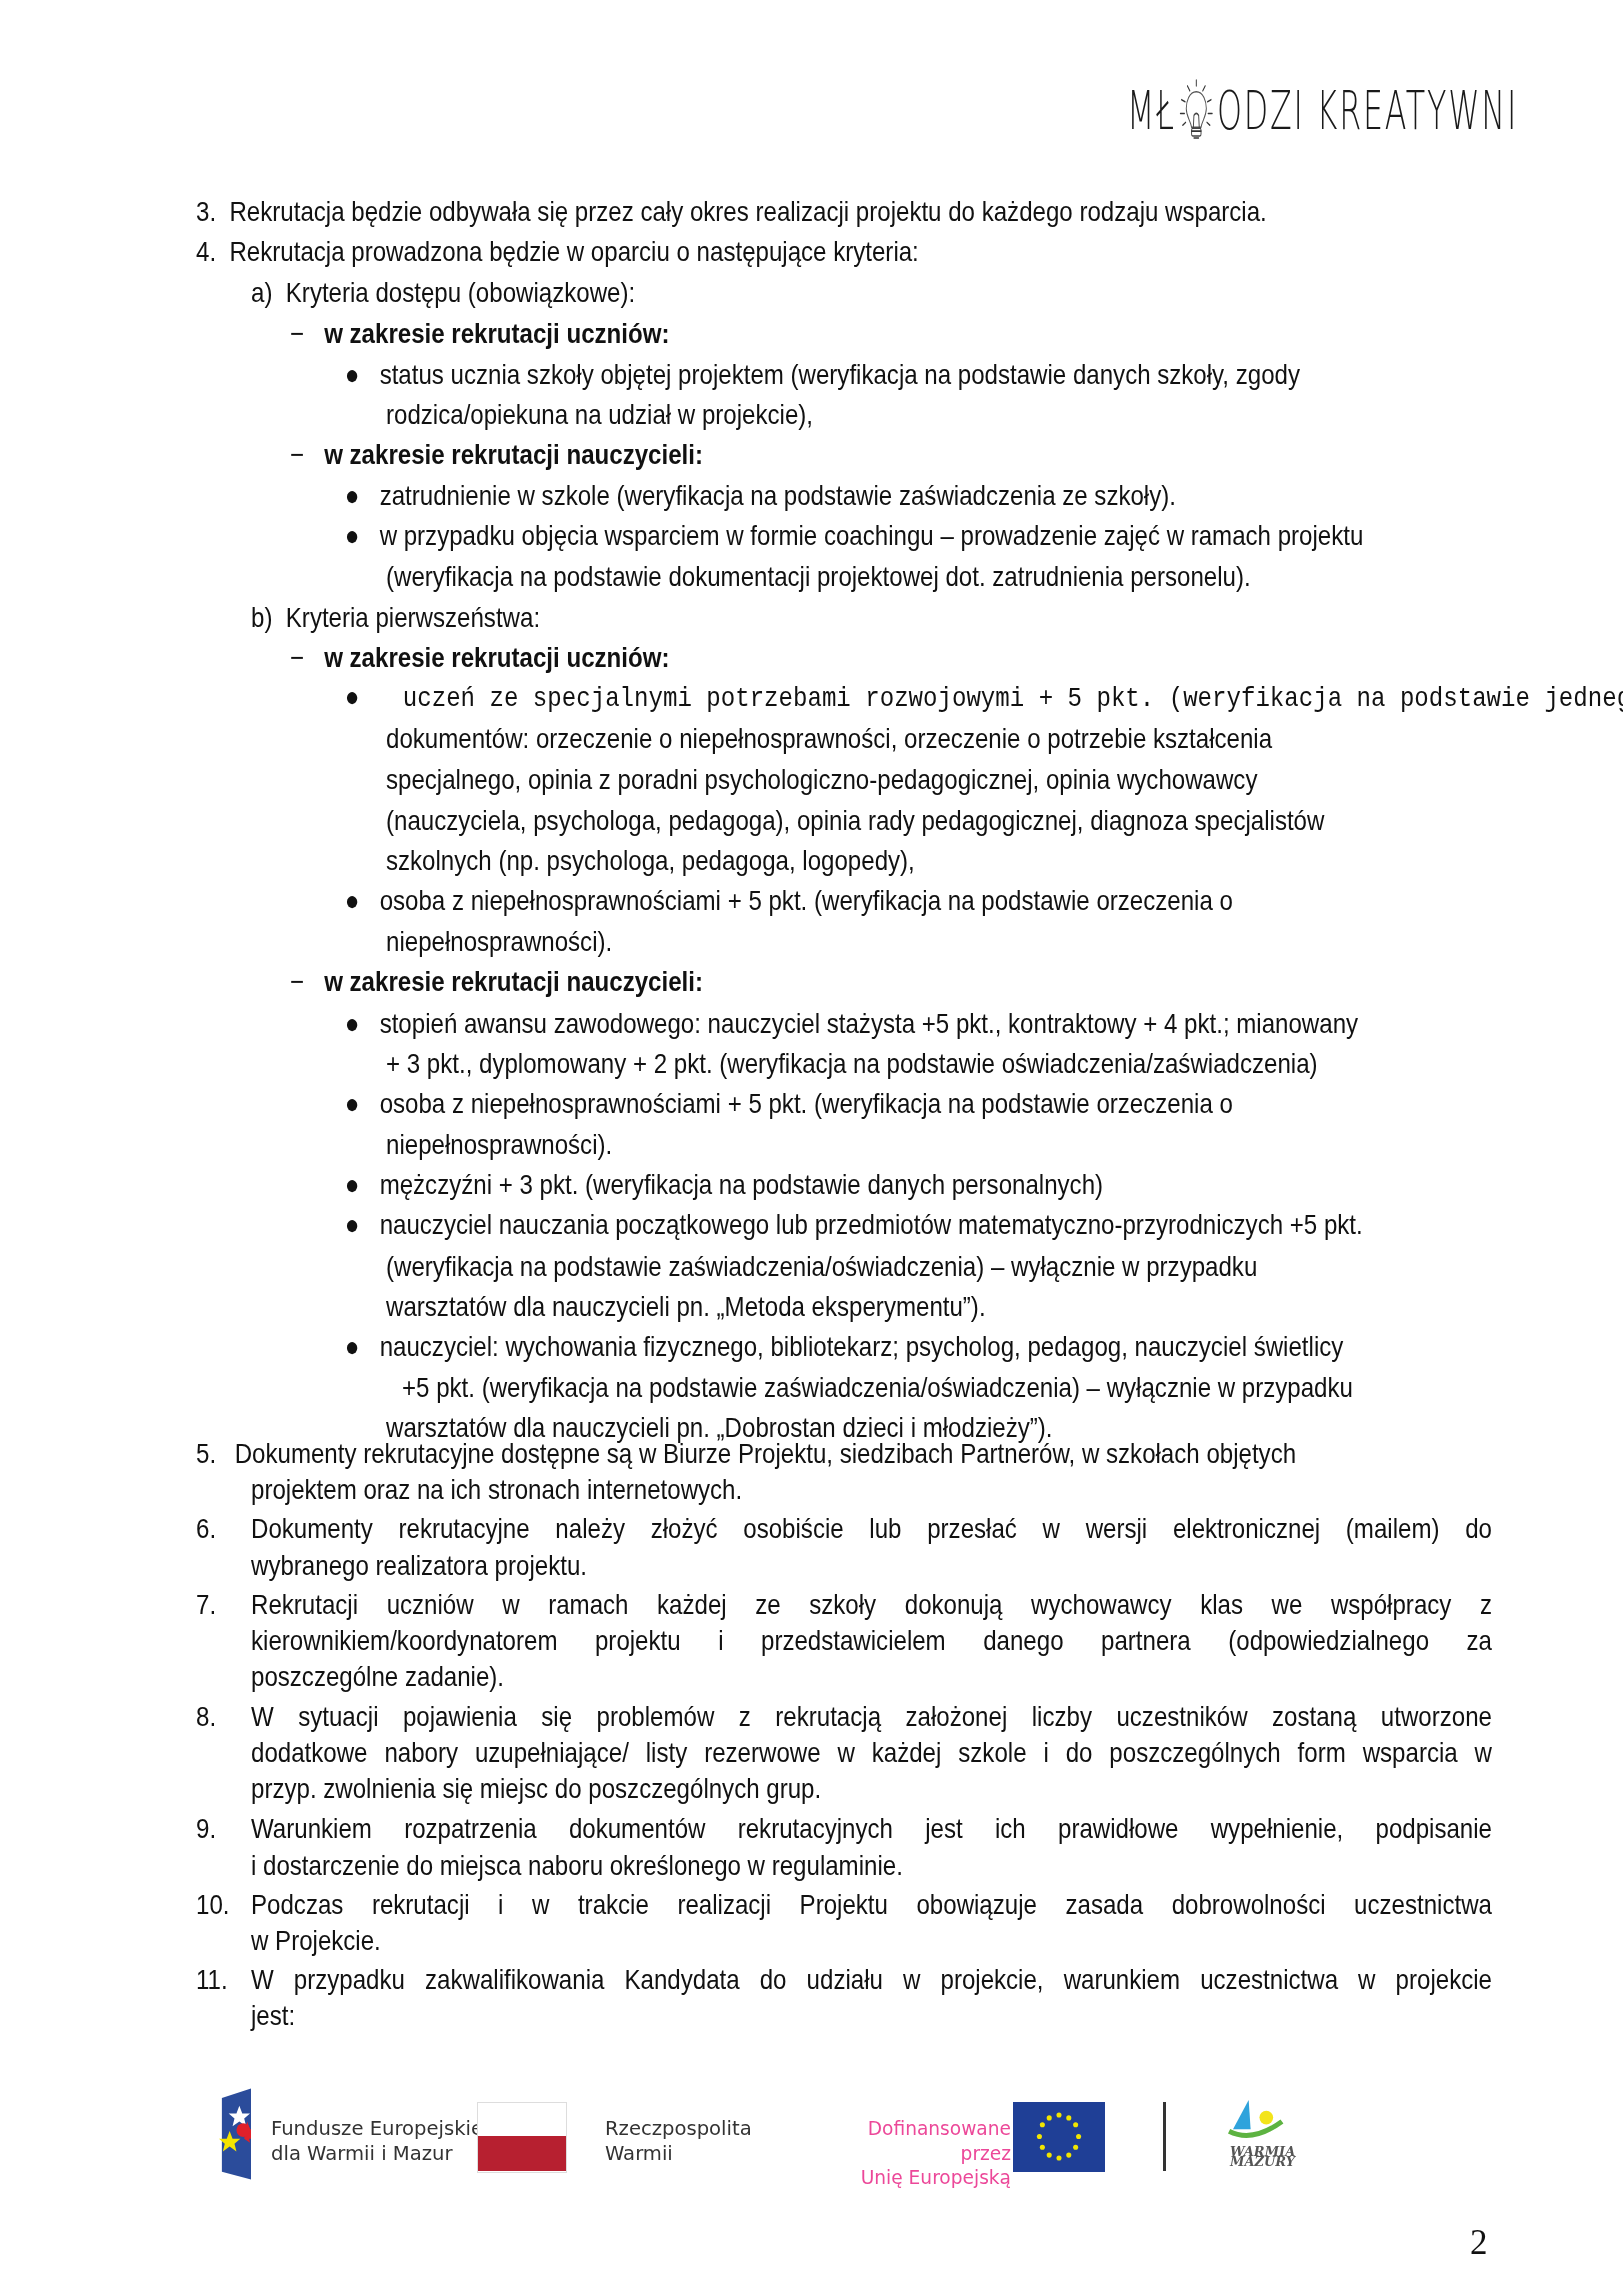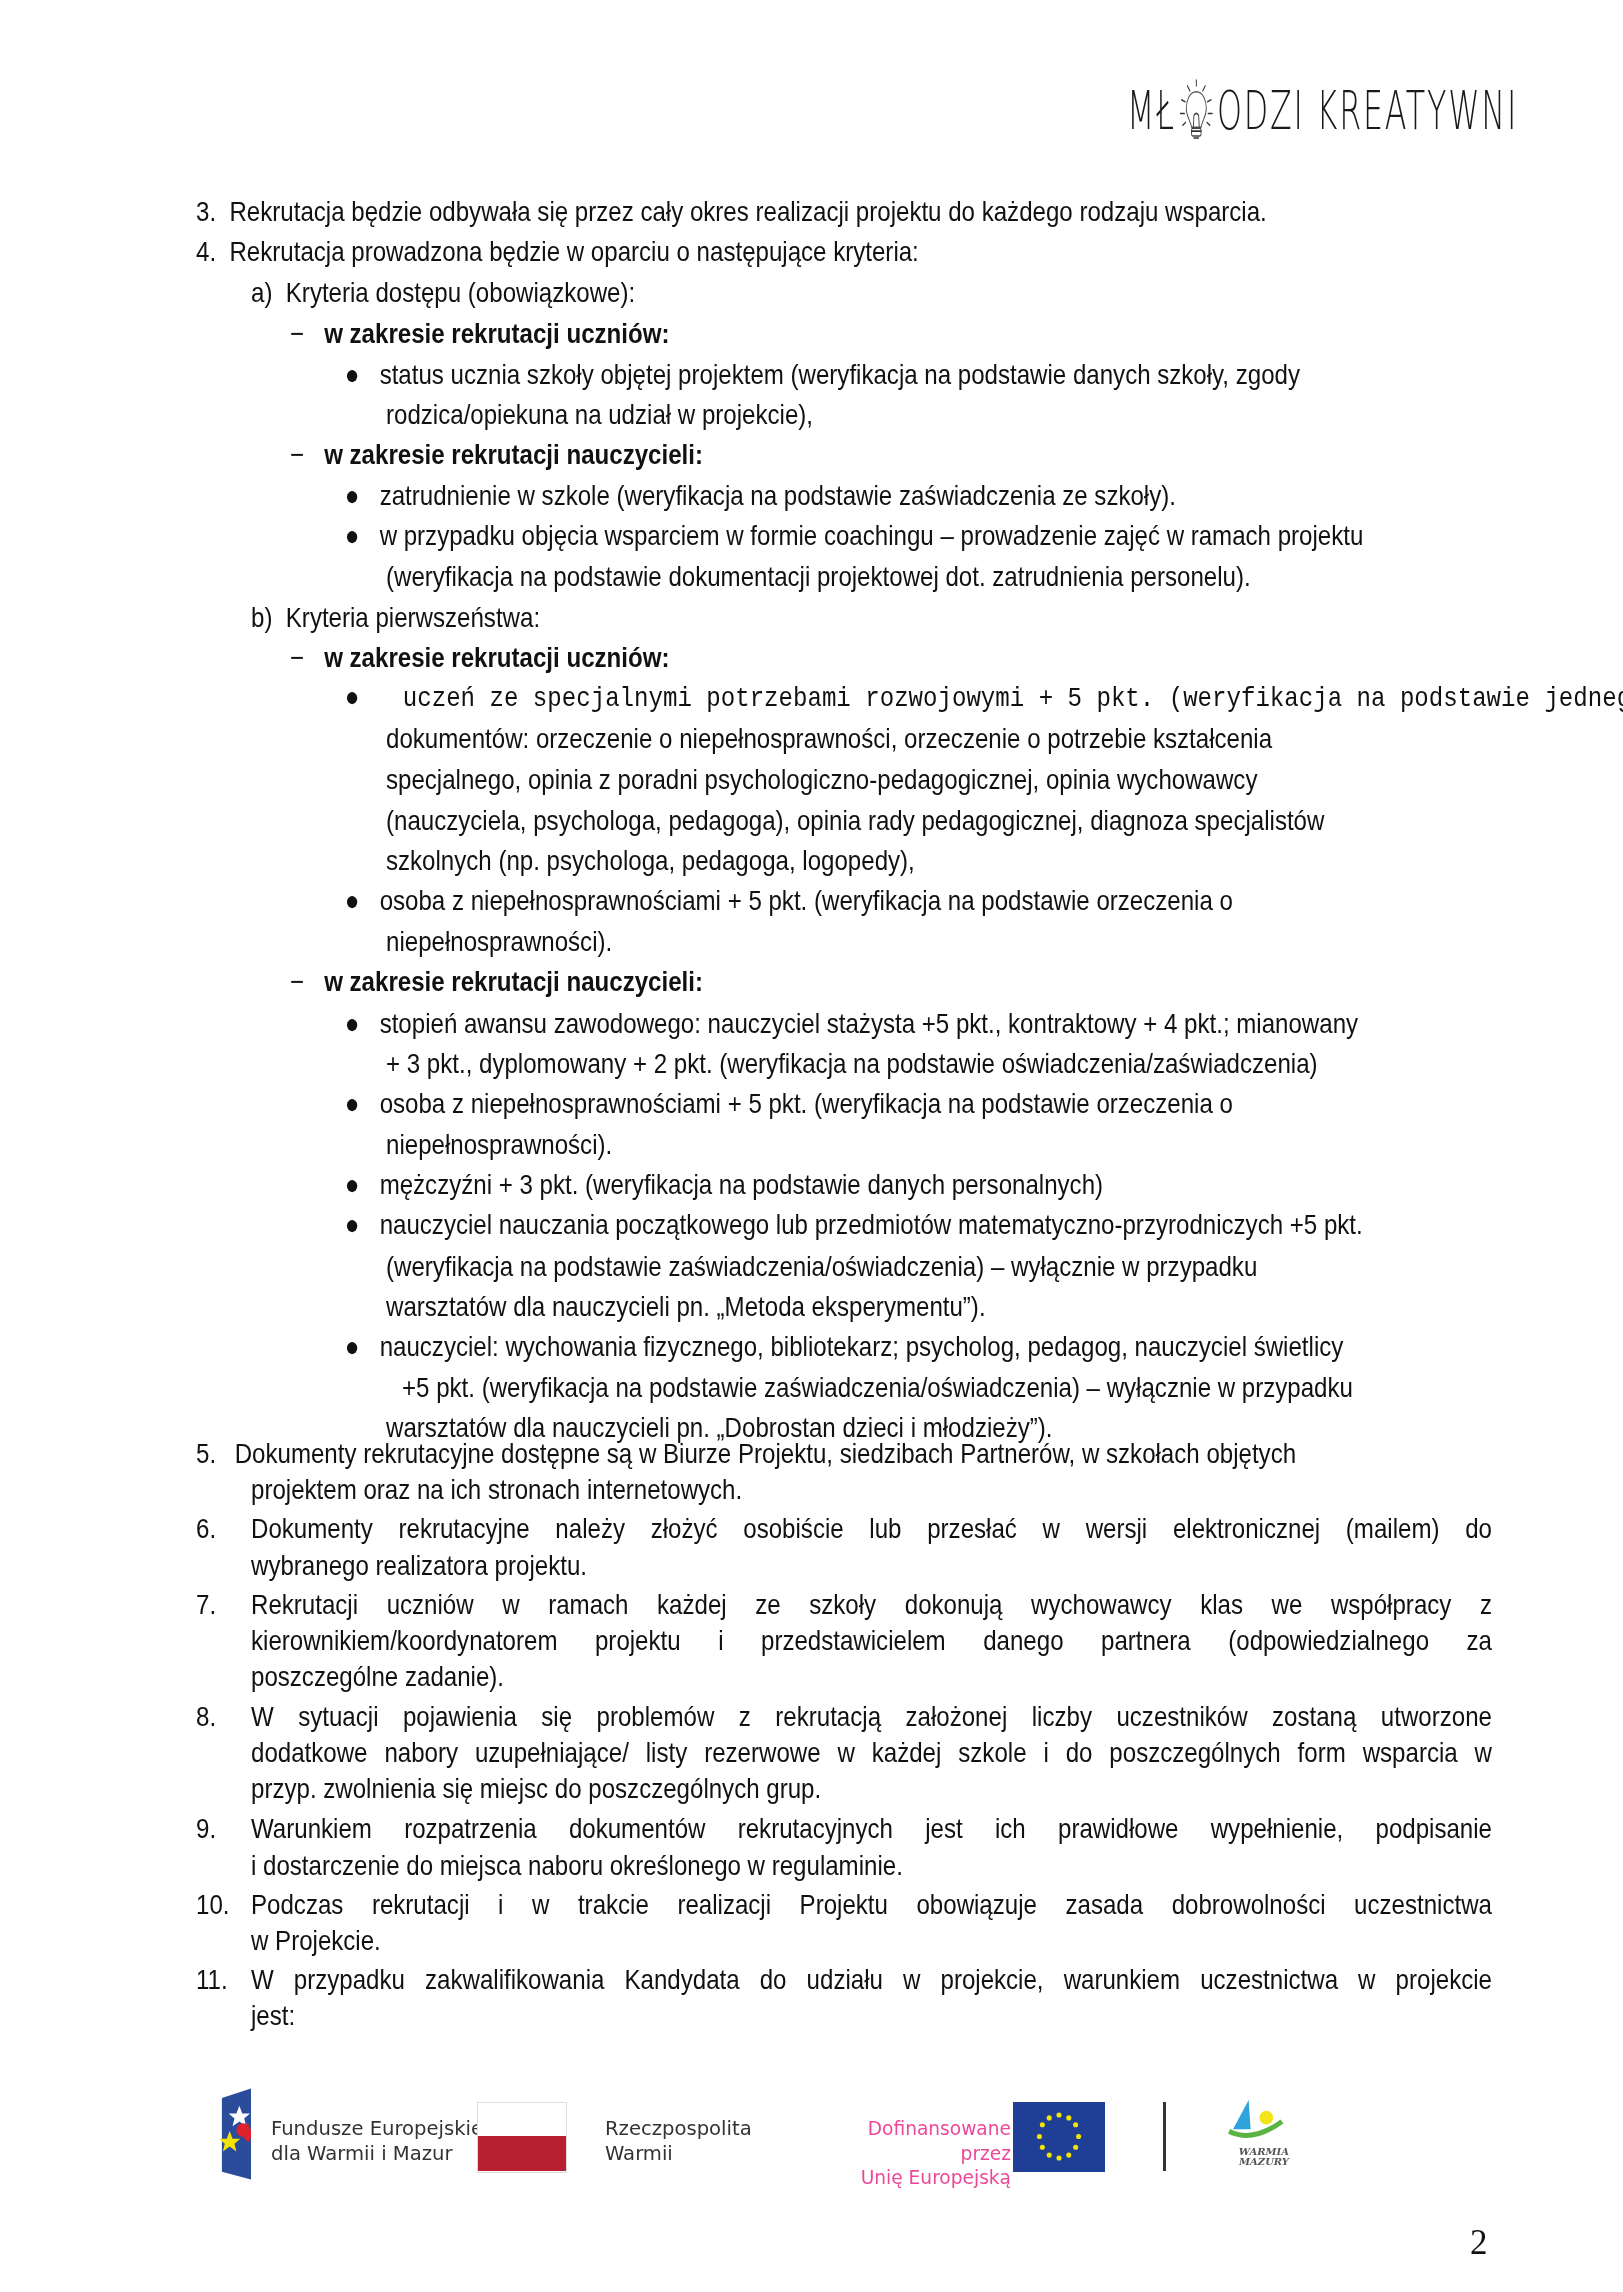--- a/index.html
+++ b/index.html
@@ -241,20 +241,20 @@
 
   <div style="position:absolute;left:1163px;top:13.7px;width:2.9px;height:69px;background:#333;"></div>
 
   <div style="position:absolute;left:1227px;top:9.8px;width:59px;height:47px;">
     <svg width="59" height="47" viewBox="0 0 60 48">
       <polygon points="22,2 24,32 6,32" fill="#2fa3dc"></polygon>
       <circle cx="40" cy="20" r="7" fill="#f3e41a"></circle>
       <path d="M2 34 Q26 46 56 24" stroke="#5db341" stroke-width="5" fill="none"></path>
     </svg>
   </div>
-  <div style="position:absolute;left:1230px;top:59px;width:59px;font-family:'DejaVu Serif',serif;font-style:italic;font-weight:bold;font-size:10px;line-height:9.8px;color:#555;text-align:right;">
+  <div style="position:absolute;left:1230px;top:59px;width:59px;font-family:'DejaVu Serif',serif;font-style:italic;font-weight:bold;font-size:13px;line-height:9.8px;color:#555;text-align:center;">
     <div>WARMIA</div>
     <div>MAZURY</div>
   </div>
 </div>
 
 <div class="page-num">2</div>
 
 
 </body></html>

